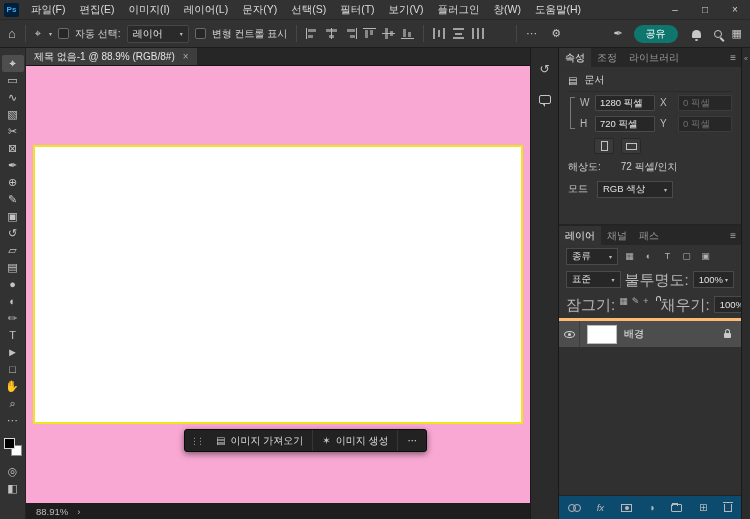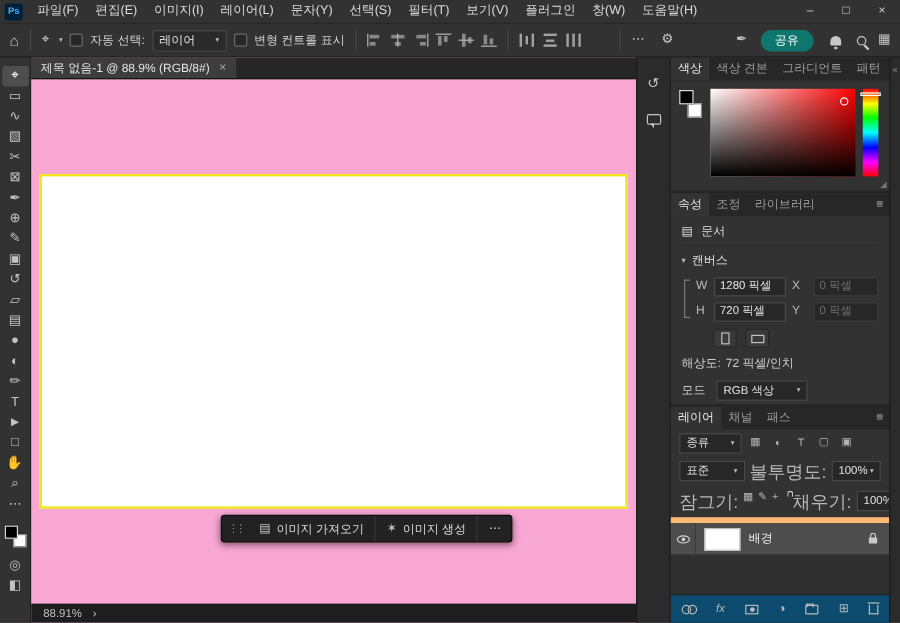--- a/index.html
+++ b/index.html
@@ -112,38 +112,38 @@
   .chev{font-size:7px;color:#b5b5b5}
   .fields{display:grid;grid-template-columns:10px 60px 13px 54px;grid-auto-rows:21px;align-items:center;column-gap:5px;margin-left:12px;position:relative}
   .bracket{position:absolute;left:-10px;top:5px;bottom:5px;width:5px;border:1px solid #7a7a7a;border-right:none}
   .flabel{color:#bcbcbc}
   .pinput{height:16px;background:#272727;border:1px solid #4a4a4a;border-radius:1px;padding:0 4px;line-height:14px;font-size:9.5px;color:#e3e3e3;white-space:nowrap;overflow:hidden}
   .pinput.dim{color:#6e6e6e;border-color:#3c3c3c}
   .orientrow{display:flex;gap:7px;margin:4px 0 2px 26px}
   .oribtn{width:20px;height:16px;background:#3a3a3a;border:1px solid #272727;border-radius:2px;display:flex;align-items:center;justify-content:center}
   .oriP{width:7px;height:10px;border:1px solid #c2c2c2}
   .oriL{width:11px;height:7px;border:1px solid #c2c2c2}
-  .resrow{height:21px;display:flex;align-items:center;gap:4px;color:#cfcfcf}
+  .resrow{height:21px;display:flex;align-items:center;gap:20px;color:#cfcfcf}
   .moderow{height:24px;display:flex;align-items:center;gap:9px}
   .pselect{height:17px;background:#272727;border:1px solid #4a4a4a;display:flex;align-items:center;justify-content:space-between;padding:0 5px;font-size:9.5px;color:#e0e0e0}
   .modesel{width:76px}
 
   
   .layersbody{flex:1;display:flex;flex-direction:column;min-height:0}
   .lrow{display:flex;align-items:flex-start;gap:4px;padding:3px 7px;font-size:9.5px;color:#c6c6c6;flex:none}
   .kindsel{width:52px}
   .fico{width:15px;height:15px;display:flex;align-items:center;justify-content:center;color:#b3b3b3;font-size:9px}
   .blendsel{width:80px}
   .opalabel{font-size:15px;color:#b9b9b9;white-space:nowrap}
   .opasel{width:47px}
   .lico{width:13px;text-align:center;color:#b3b3b3;font-size:9px}
   .locksm{width:7px;height:5px;background:#c9c9c9;border-radius:1px;position:relative;margin:4px 2px 0}
   .locksm::before{content:'';position:absolute;left:1px;top:-4px;width:3px;height:4px;border:1px solid #c9c9c9;border-bottom:none;border-radius:3px 3px 0 0}
   .fillsel{width:44px;margin-left:auto}
-  .layerlist{flex:1;border-top:5px solid #fdba74;background:#303030;min-height:0}
+  .layerlist{flex:1;border-top:3px solid #fdba74;background:#303030;min-height:0}
   .layerrow{height:26px;display:flex;align-items:center;background:#4d4d4d}
   .eyebox{width:21px;height:100%;border-right:1px solid #3c3c3c;display:flex;align-items:center;justify-content:center}
   .eye{width:11px;height:7px;border:1px solid #d5d5d5;border-radius:50%;position:relative}
   .eye::after{content:'';position:absolute;left:3px;top:1px;width:3px;height:3px;background:#d5d5d5;border-radius:50%}
   .thumb{width:30px;height:19px;background:#fff;border:1px solid #bdbdbd;margin:0 7px}
   .lname{flex:1;color:#ededed;font-size:10px}
   .lbottom{height:24px;background:#0c4a6e;border-top:1px solid #232323;display:flex;align-items:center;justify-content:space-between;padding:0 9px;color:#b9b9b9;flex:none}
   .chain{width:12px;height:7px;position:relative}
   .chain::before,.chain::after{content:'';position:absolute;top:0;width:6px;height:6px;border:1px solid #b9b9b9;border-radius:50%}
   .chain::before{left:0}.chain::after{left:5px}
@@ -281,56 +281,32 @@
 
   <div class="collapsed">
     <div class="cicon">↺</div>
     <div class="cicon">
         <span class="bubble"></span>
       </div>
   </div>
 
   <div class="rightdock">
 
-    <div class="panel p-color">
-      <div class="ptabs">
-        <span class="ptab on">색상</span>
-        <span class="ptab">색상 견본</span>
-        <span class="ptab">그라디언트</span>
-        <span class="ptab">패턴</span>
-        <span class="pmenu">≡</span>
-      </div>
-      <div class="colorbody">
-        <span class="cb-fg"></span>
-        <span class="cb-bg"></span>
-        <div class="satbox">
-          <span class="satcur"></span>
-        </div>
-        <div class="huebar">
-          <span class="huemark"></span>
-        </div>
-        <span class="grip">◢</span>
-      </div>
-    </div>
 
     <div class="panel p-props">
       <div class="ptabs">
         <span class="ptab on">속성</span>
         <span class="ptab">조정</span>
         <span class="ptab">라이브러리</span>
         <span class="pmenu">≡</span>
       </div>
       <div class="propsbody">
         <div class="prow-doc">
           <span>▤</span>
           <span>문서</span>
-        </div>
-        <div class="sechead">
-          <span class="chev">▾</span>
-          <span>캔버스</span>
         </div>
         <div class="fields">
           <span class="bracket"></span>
           <span class="flabel">W</span>
           <span class="pinput">1280 픽셀</span>
           <span class="flabel">X</span>
           <span class="pinput dim">0 픽셀</span>
           <span class="flabel">H</span>
           <span class="pinput">720 픽셀</span>
           <span class="flabel">Y</span>

